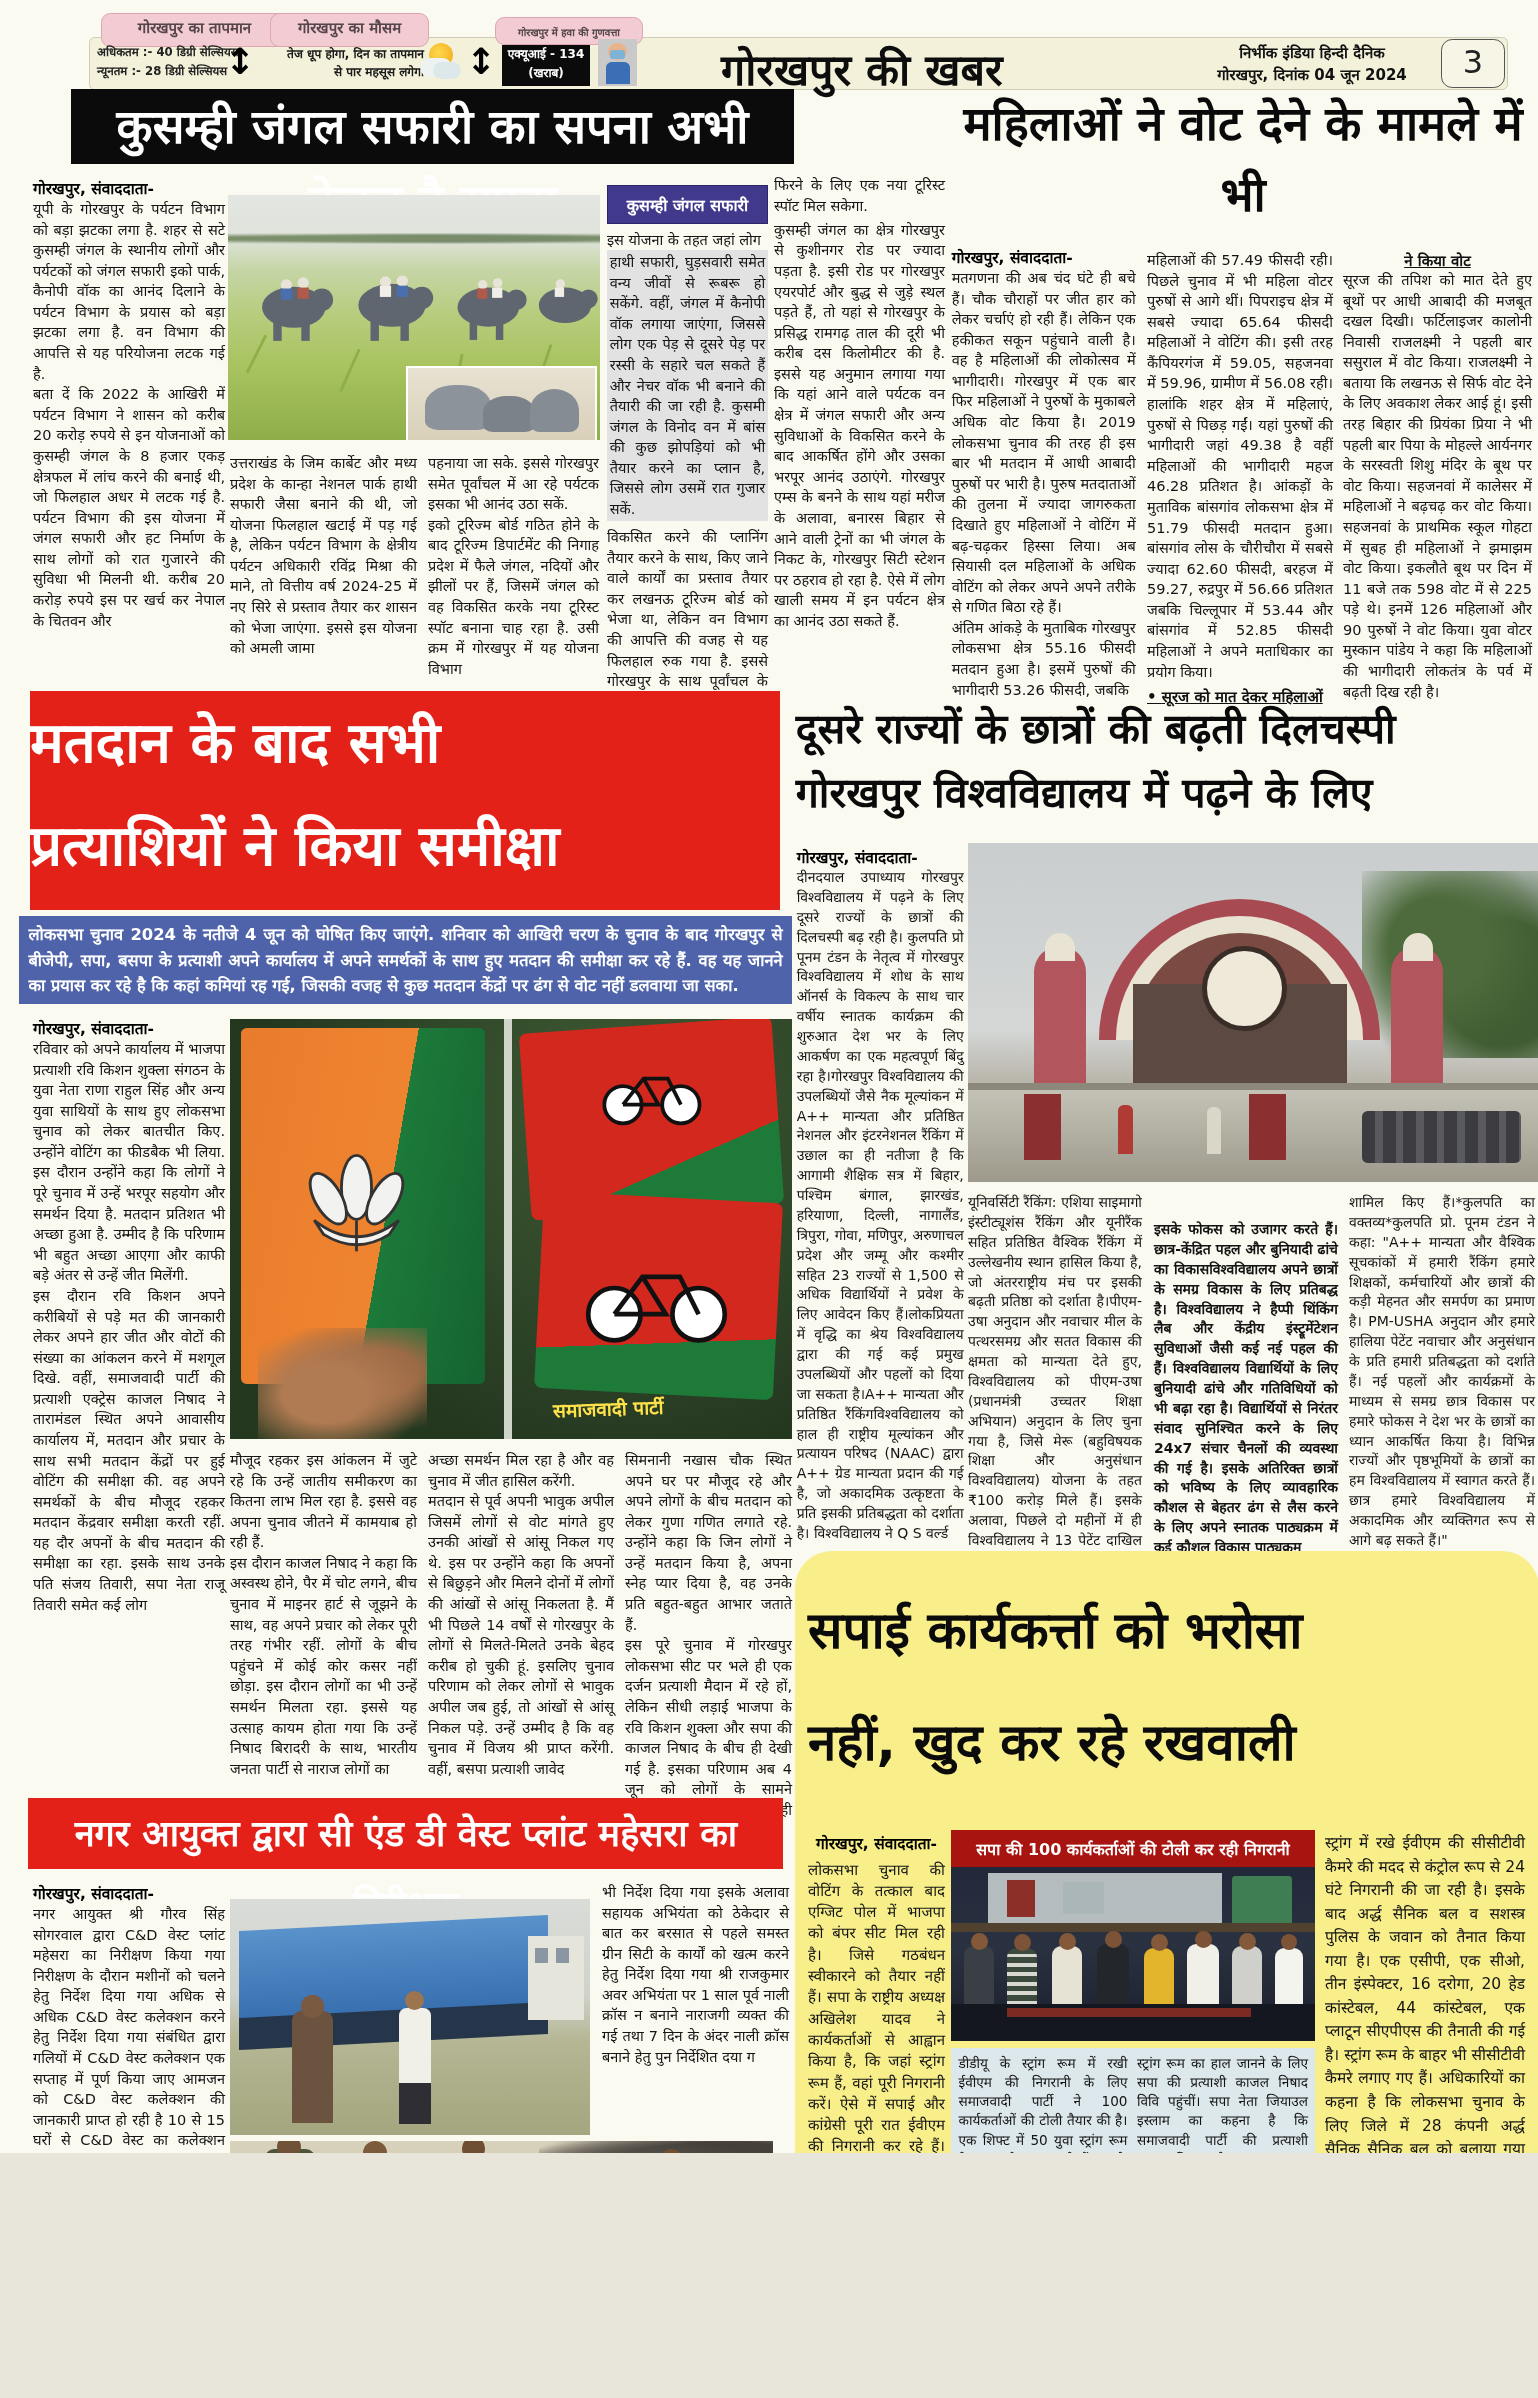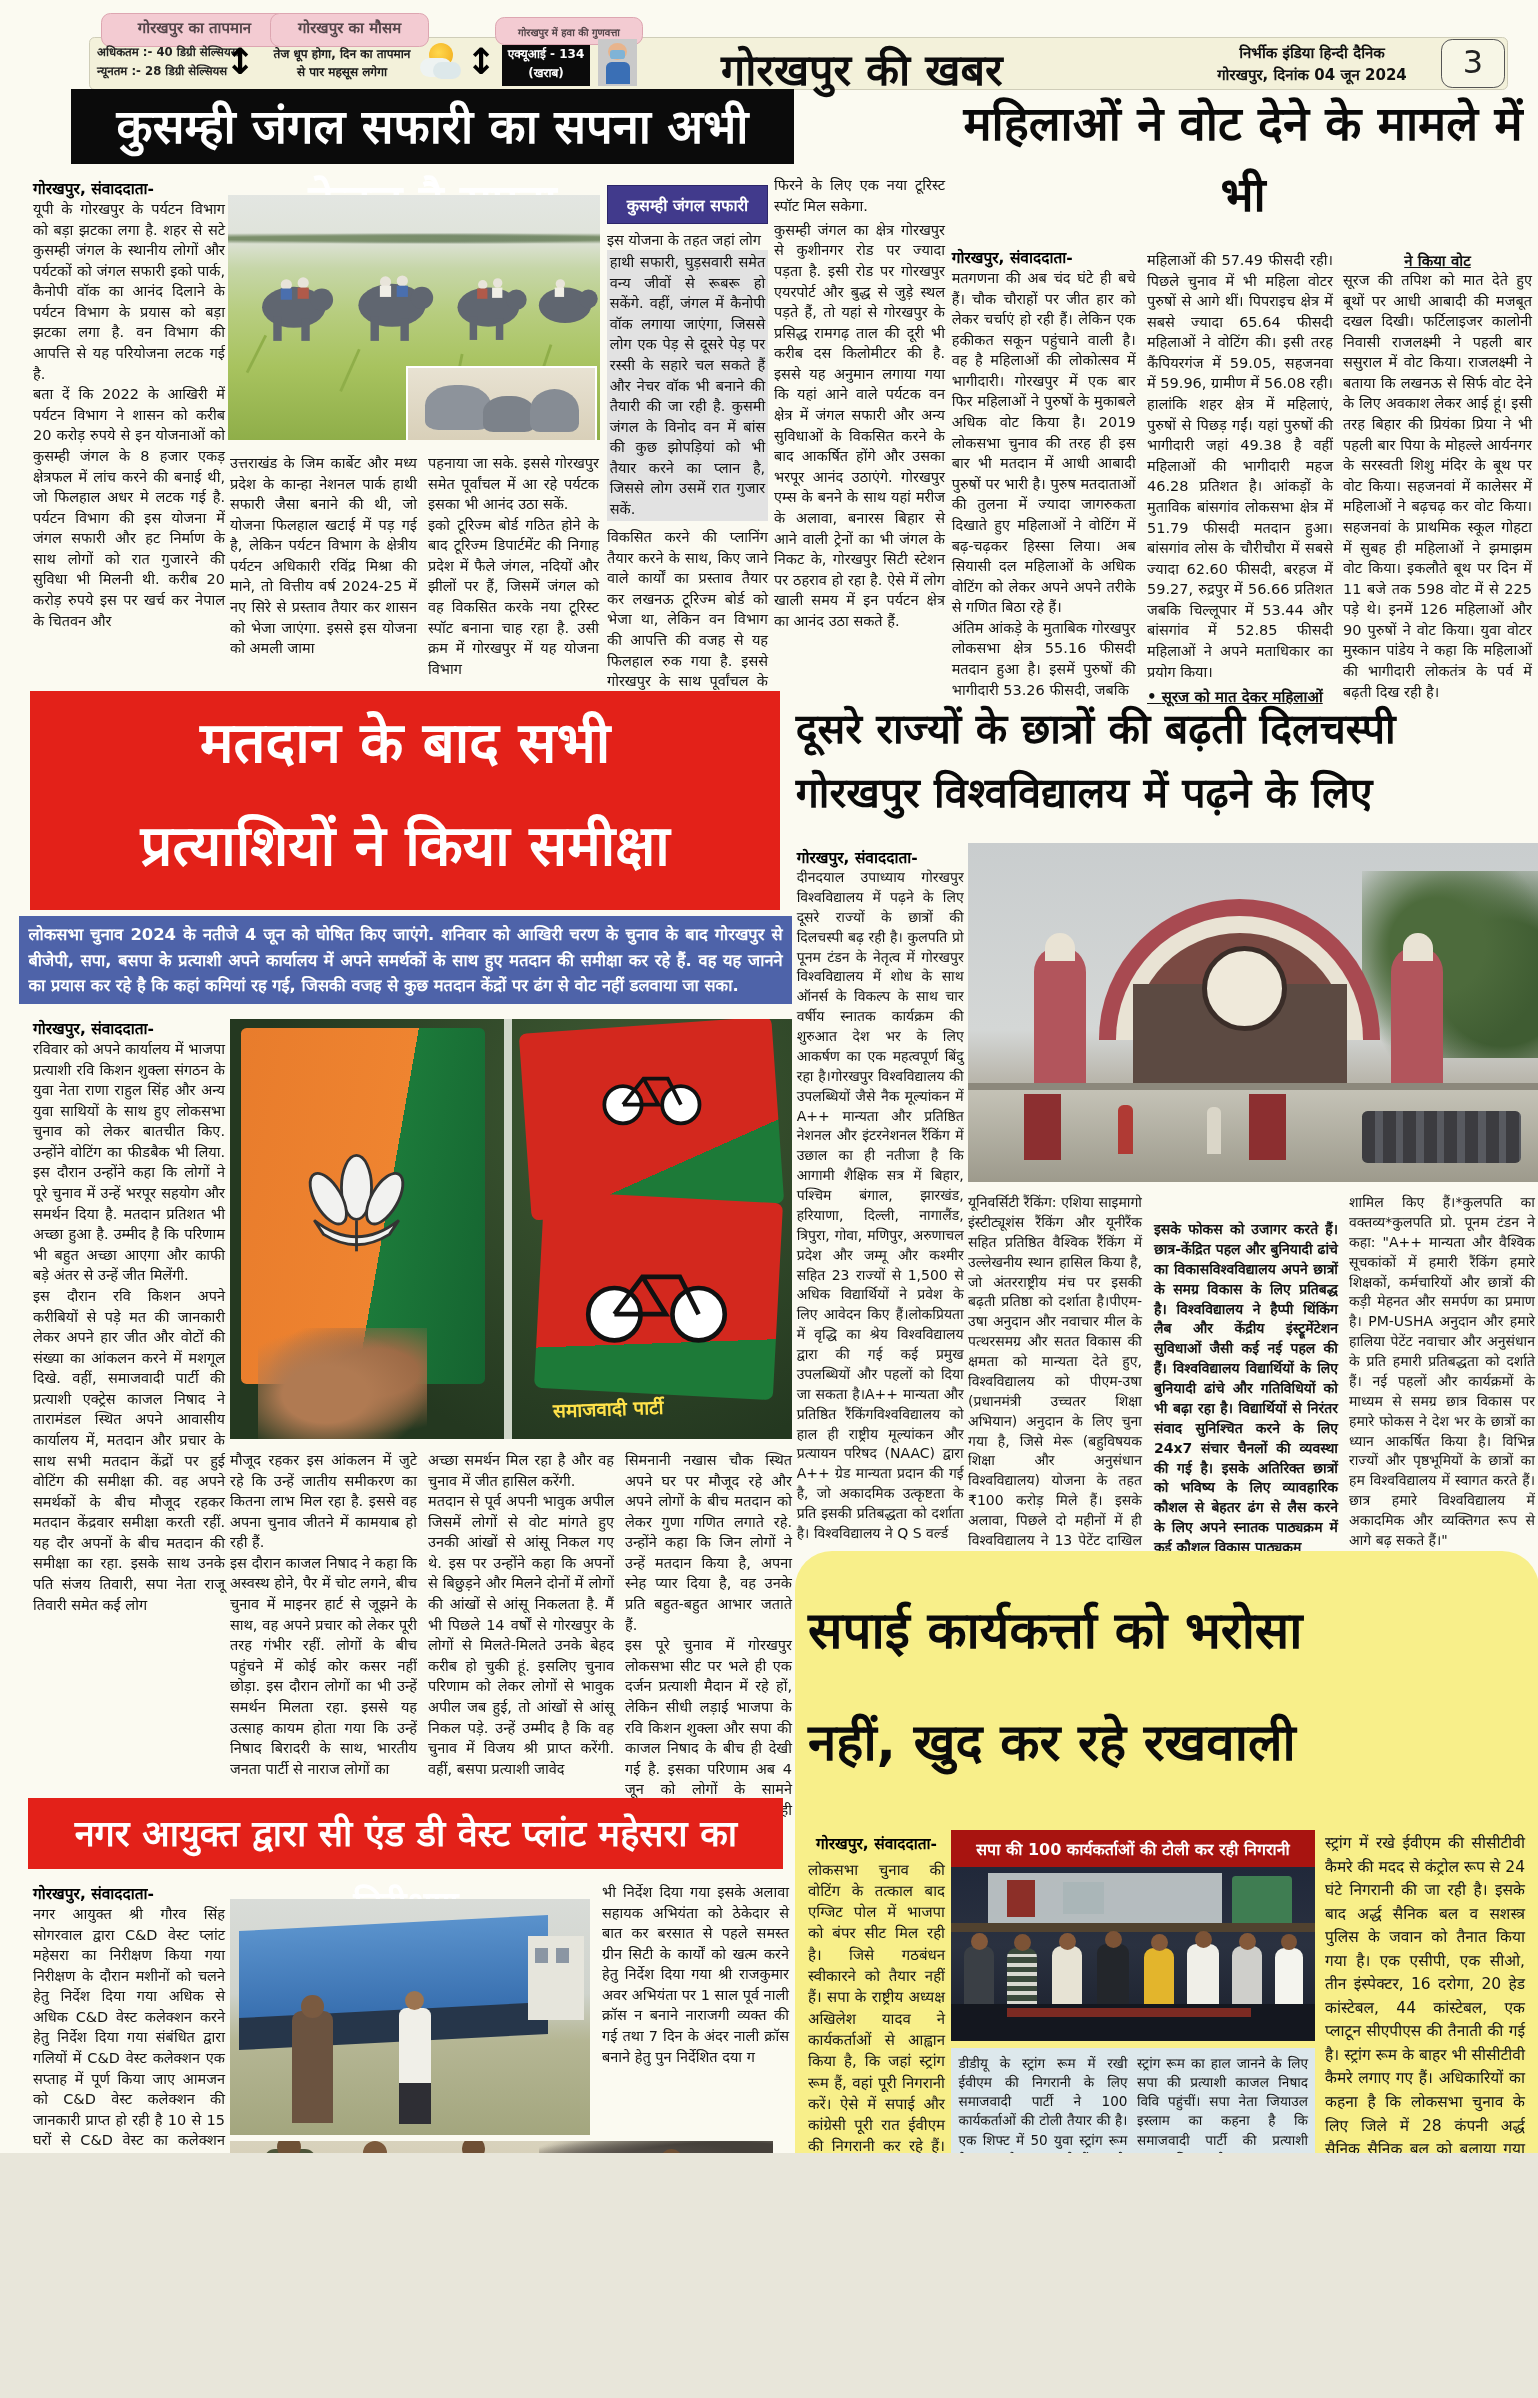--- a/index.html
+++ b/index.html
@@ -26,21 +26,21 @@
 
   <div class="abs pill" style="left:101px;top:13px;width:187px;height:34px;font-size:15px;">गोरखपुर का तापमान</div>
   <div class="abs" style="left:97px;top:43px;width:150px;font-size:11.7px;font-weight:bold;line-height:1.6;color:#222;">
     <div>अधिकतम :- 40 डिग्री सेल्सियस</div>
     <div>न्यूनतम :- 28 डिग्री सेल्सियस</div>
   </div>
 
   <div class="abs" style="left:225px;top:41px;font-size:36px;color:#000;font-weight:bold;">↕</div>
 
   <div class="abs pill" style="left:270px;top:13px;width:159px;height:34px;font-size:15px;">गोरखपुर का मौसम</div>
-  <div class="abs" style="left:260px;top:45px;width:164px;font-size:12px;font-weight:bold;text-align:center;line-height:1.5;color:#1a1a1a;">
+  <div class="abs" style="left:260px;top:45px;width:164px;font-size:12px;font-weight:bold;text-align:right;line-height:1.5;color:#1a1a1a;">
     <div>तेज धूप होगा, दिन का तापमान</div>
     <div>से पार महसूस लगेगा</div>
   </div>
 
   <div class="abs" style="left:420px;top:41px;width:43px;height:41px;">
     <div class="abs" style="left:9.4px;top:1.9px;width:24px;height:24px;border-radius:50%;background:radial-gradient(circle at 40% 40%,#ffd84d,#f0a818);"></div>
     <div class="abs" style="left:0px;top:17px;width:32px;height:19px;border-radius:11.2px;background:#eef3f2;"></div>
     <div class="abs" style="left:13px;top:20.6px;width:28px;height:17px;border-radius:11.2px;background:#dde8ea;"></div>
   </div>
 
@@ -170,21 +170,21 @@
         • <span>सूरज को मात देकर महिलाओं</span>
       </div>
     </div>
     <div class="colcell" style="left:395px;top:161px;width:189px;">
       <div class="subhead" style="text-align:center;">ने किया वोट</div>
       <div class="body-txt">सूरज की तपिश को मात देते हुए बूथों पर आधी आबादी की मजबूत दखल दिखी। फर्टिलाइजर कालोनी निवासी राजलक्ष्मी ने पहली बार ससुराल में वोट किया। राजलक्ष्मी ने बताया कि लखनऊ से सिर्फ वोट देने के लिए अवकाश लेकर आई हूं। इसी तरह बिहार की प्रियंका प्रिया ने भी पहली बार पिया के मोहल्ले आर्यनगर के सरस्वती शिशु मंदिर के बूथ पर वोट किया। सहजनवां में कालेसर में महिलाओं ने बढ़चढ़ कर वोट किया। सहजनवां के प्राथमिक स्कूल गोहटा में सुबह ही महिलाओं ने झमाझम वोट किया। इकलौते बूथ पर दिन में 11 बजे तक 598 वोट में से 225 पड़े थे। इनमें 126 महिलाओं और 90 पुरुषों ने वोट किया। युवा वोटर मुस्कान पांडेय ने कहा कि महिलाओं की भागीदारी लोकतंत्र के पर्व में बढ़ती दिख रही है।</div>
     </div>
   </div>
 
   <div class="abs" style="left:19px;top:689px;width:773px;height:1094px;">
-    <div class="abs" style="left:11.2px;top:1.9px;width:750px;height:219px;background:#e32119;color:#fff;font-weight:bold;text-align:center;font-size:56px;line-height:1.85;">
+    <div class="abs" style="left:11.2px;top:1.9px;width:750px;height:219px;background:#e32119;color:#fff;font-weight:bold;text-align:left;font-size:56px;line-height:1.85;">
       <div>मतदान के बाद सभी</div>
       <div>प्रत्याशियों ने किया समीक्षा</div>
     </div>
     <div class="abs" style="left:0px;top:227px;width:773px;height:88px;background:#4e63a9;color:#fff;font-weight:bold;font-size:16.4px;line-height:1.58;padding:5.6px 9.4px;box-sizing:border-box;text-align:justify;">लोकसभा चुनाव 2024  के नतीजे 4 जून को घोषित किए जाएंगे. शनिवार को आखिरी चरण के चुनाव के बाद गोरखपुर से बीजेपी, सपा, बसपा के प्रत्याशी अपने कार्यालय में अपने समर्थकों के साथ हुए मतदान की समीक्षा कर रहे हैं. वह यह जानने का प्रयास कर रहे है कि कहां कमियां रह गई, जिसकी वजह से कुछ मतदान केंद्रों पर ढंग से वोट नहीं डलवाया जा सका.</div>
 
     <div class="colcell" style="left:14px;top:328px;width:192px;">
       <span class="byline">गोरखपुर, संवाददाता-</span>
       <div class="body-txt">रविवार को अपने कार्यालय में भाजपा प्रत्याशी रवि किशन शुक्ला संगठन के युवा नेता राणा राहुल सिंह और अन्य युवा साथियों के साथ हुए लोकसभा चुनाव को लेकर बातचीत किए. उन्होंने वोटिंग का फीडबैक भी लिया. इस दौरान उन्होंने कहा कि लोगों ने पूरे चुनाव में उन्हें भरपूर सहयोग और समर्थन दिया है. मतदान प्रतिशत भी अच्छा हुआ है. उम्मीद है कि परिणाम भी बहुत अच्छा आएगा और काफी बड़े अंतर से उन्हें जीत मिलेंगी.
 इस दौरान रवि किशन अपने करीबियों से पड़े मत की जानकारी लेकर अपने हार जीत और वोटों की संख्या का आंकलन करने में मशगूल दिखे. वहीं, समाजवादी पार्टी की प्रत्याशी एक्ट्रेस काजल निषाद ने तारामंडल स्थित अपने आवासीय कार्यालय में, मतदान और प्रचार के साथ सभी मतदान केंद्रों पर हुई वोटिंग की समीक्षा की. वह अपने समर्थकों के बीच मौजूद रहकर मतदान केंद्रवार समीक्षा करती रहीं. यह दौर अपनों के बीच मतदान की समीक्षा का रहा. इसके साथ उनके पति संजय तिवारी, सपा नेता राजू तिवारी समेत कई लोग</div>
     </div>

